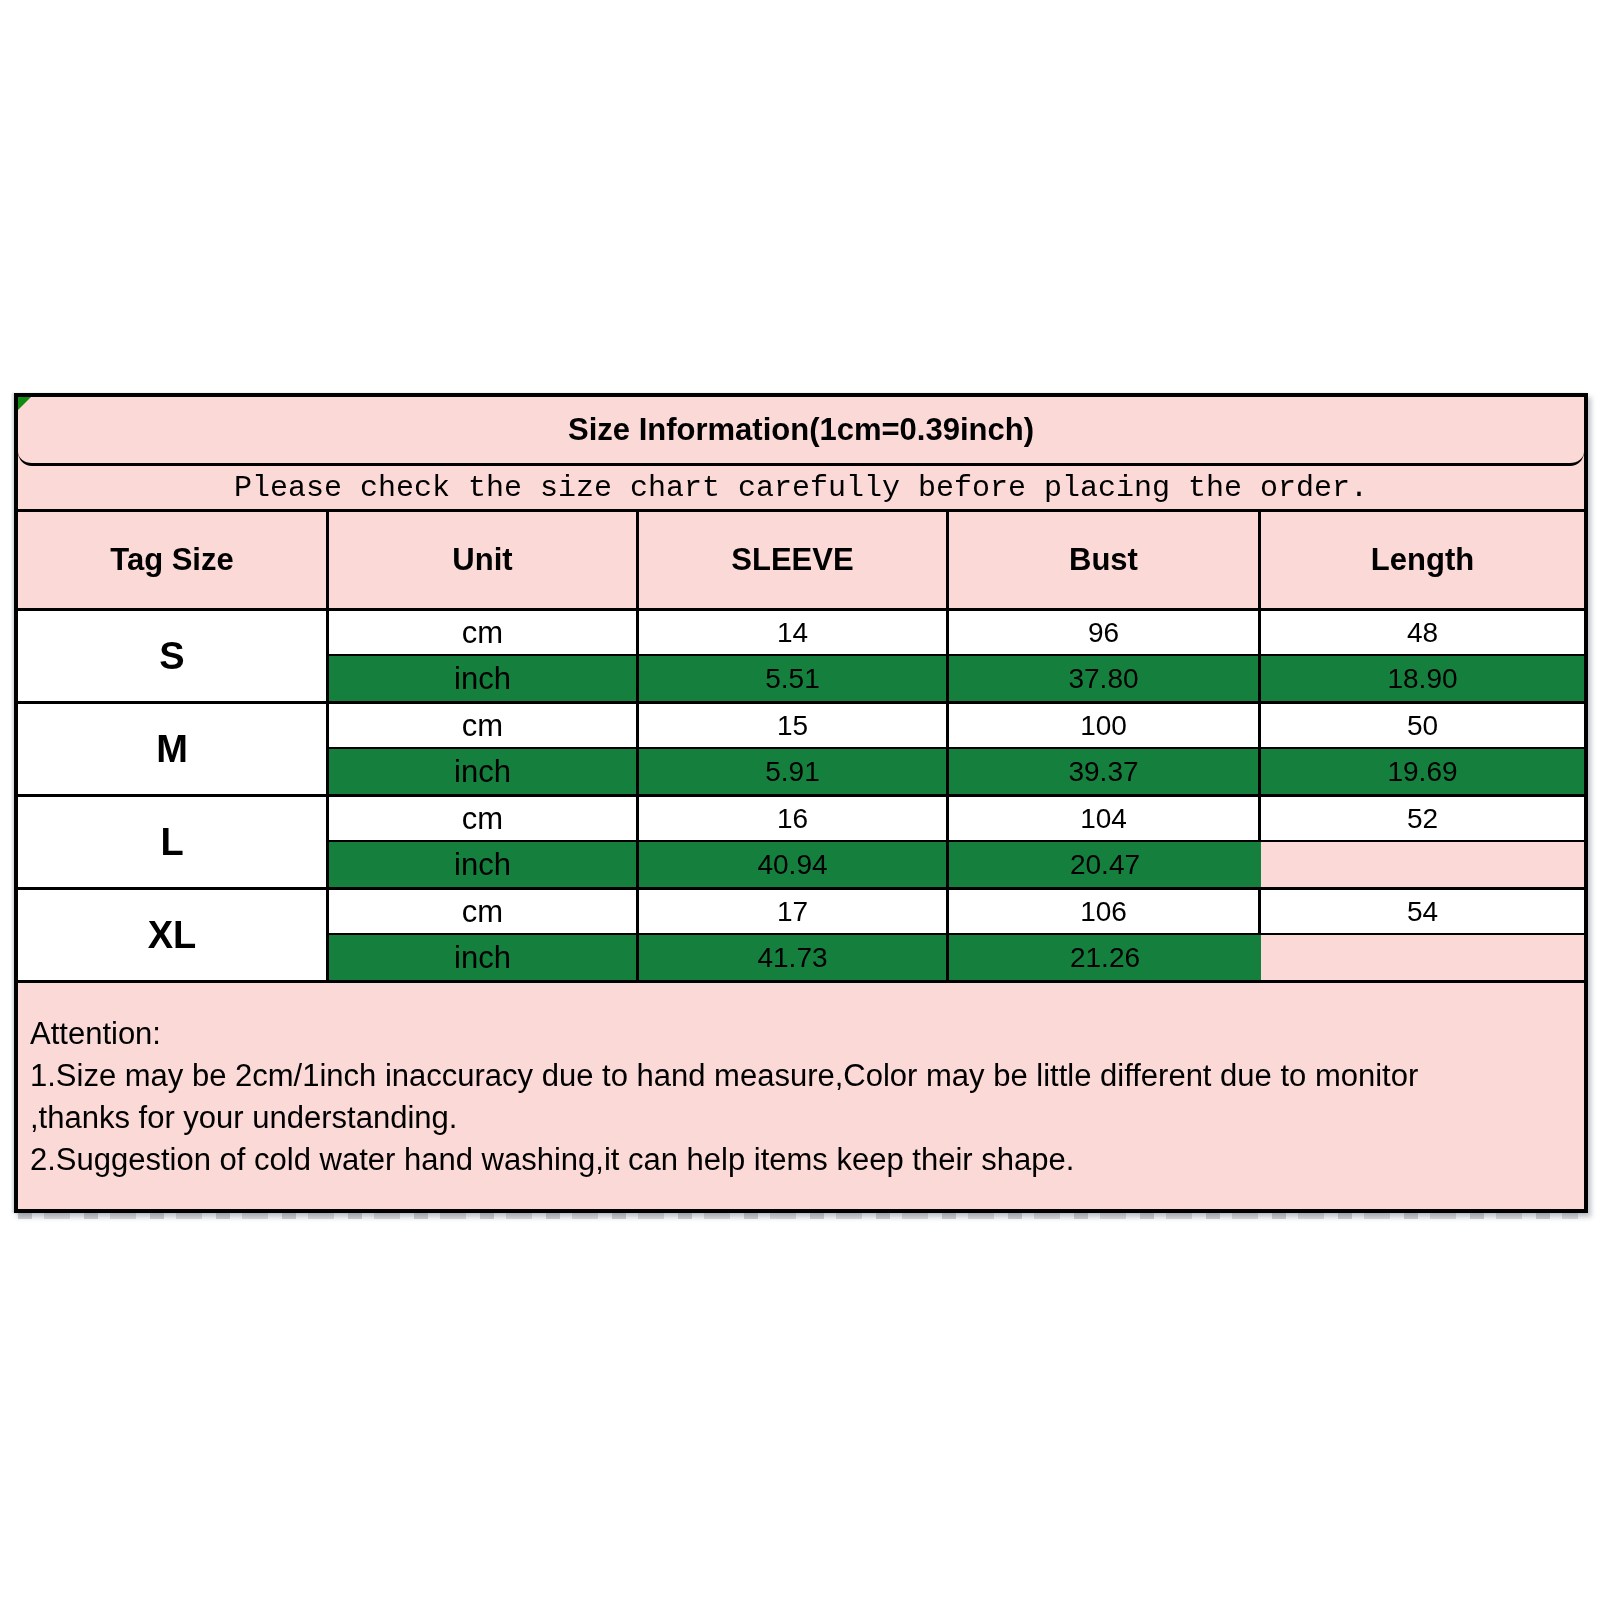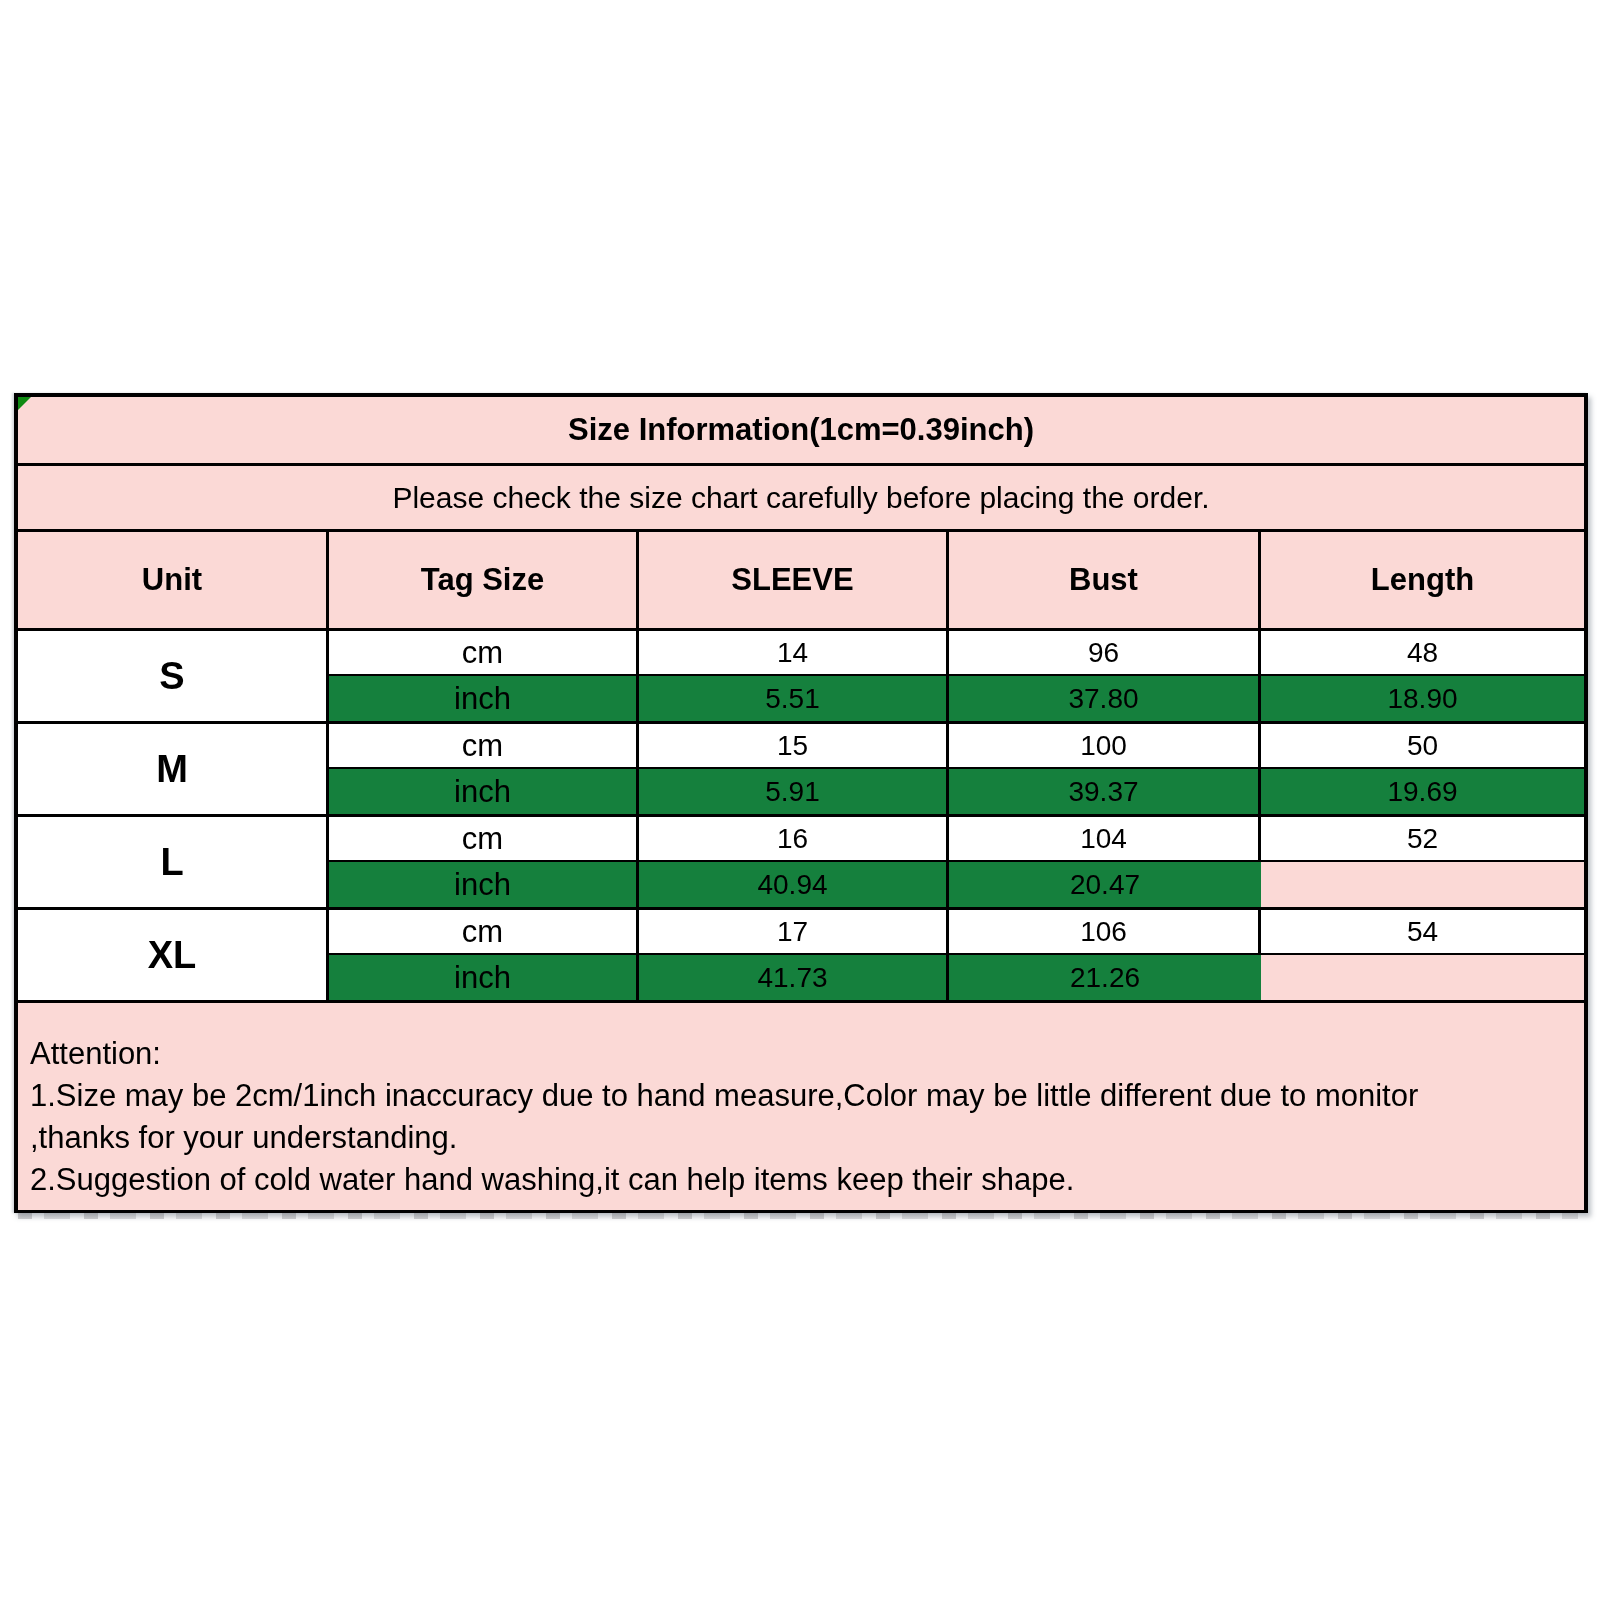--- a/index.html
+++ b/index.html
@@ -29,28 +29,30 @@
     clip-path:polygon(0 0, 100% 0, 0 100%);
     z-index:3;
   }
 
   .row-title {
     height:69px;
     border-bottom:3px solid #000;
     display:flex; align-items:center; justify-content:center;
     font-size:31px; font-weight:bold;
     background:#fbd9d6;
+    border-radius:14px;
   }
 
   .row-subtitle {
-    height:66px;
+    height:46px;
     border-bottom:3px solid #000;
     display:flex; align-items:center; justify-content:center;
     font-size:30px;
     background:#fbd9d6;
+    font-family:Liberation Mono, monospace;
   }
 
   .grid-cols {
     display:grid;
     grid-template-columns:311px 310px 310px 312px 1fr;
   }
 
   .row-header {
     height:99px;
     border-bottom:3px solid #000;
@@ -110,22 +112,22 @@
 
 <div class="canvas">
   <div class="size-table">
     <div class="corner-triangle"></div>
 
     <div class="row-title">Size Information(1cm=0.39inch)</div>
 
     <div class="row-subtitle">Please check the size chart carefully before placing the order.</div>
 
     <div class="row-header grid-cols">
+      <div class="hcell">Tag Size</div>
       <div class="hcell">Unit</div>
-      <div class="hcell">Tag Size</div>
       <div class="hcell">SLEEVE</div>
       <div class="hcell">Bust</div>
       <div class="hcell">Length</div>
     </div>
 
     <div class="size-group grid-cols">
       <div class="tag-cell">S</div>
       <div class="cell cm-cell unit-label">cm</div>
       <div class="cell cm-cell num">14</div>
       <div class="cell cm-cell num">96</div>

